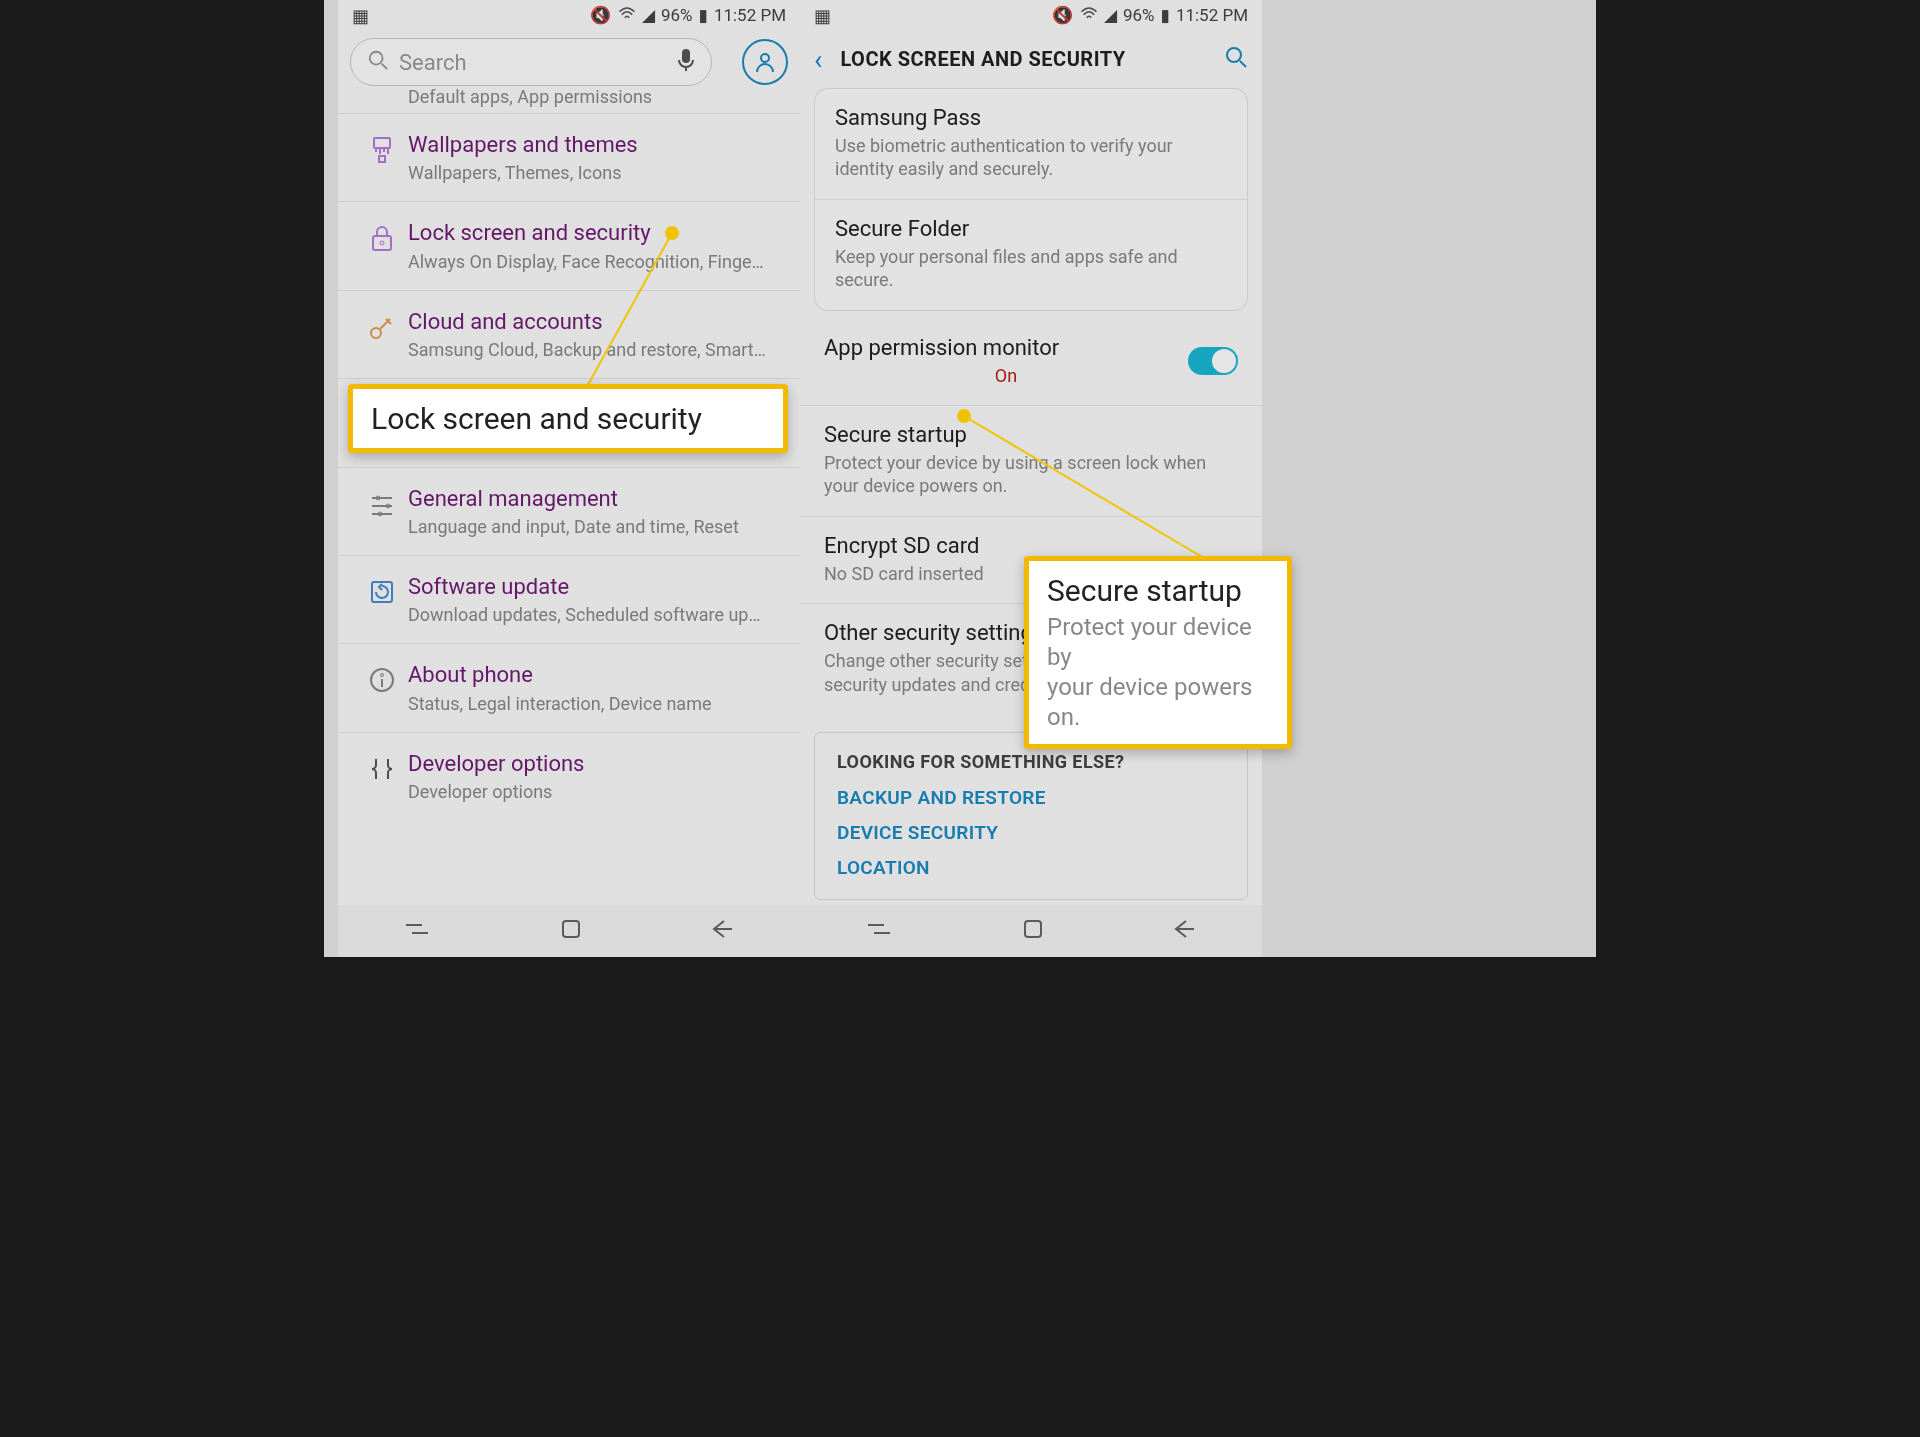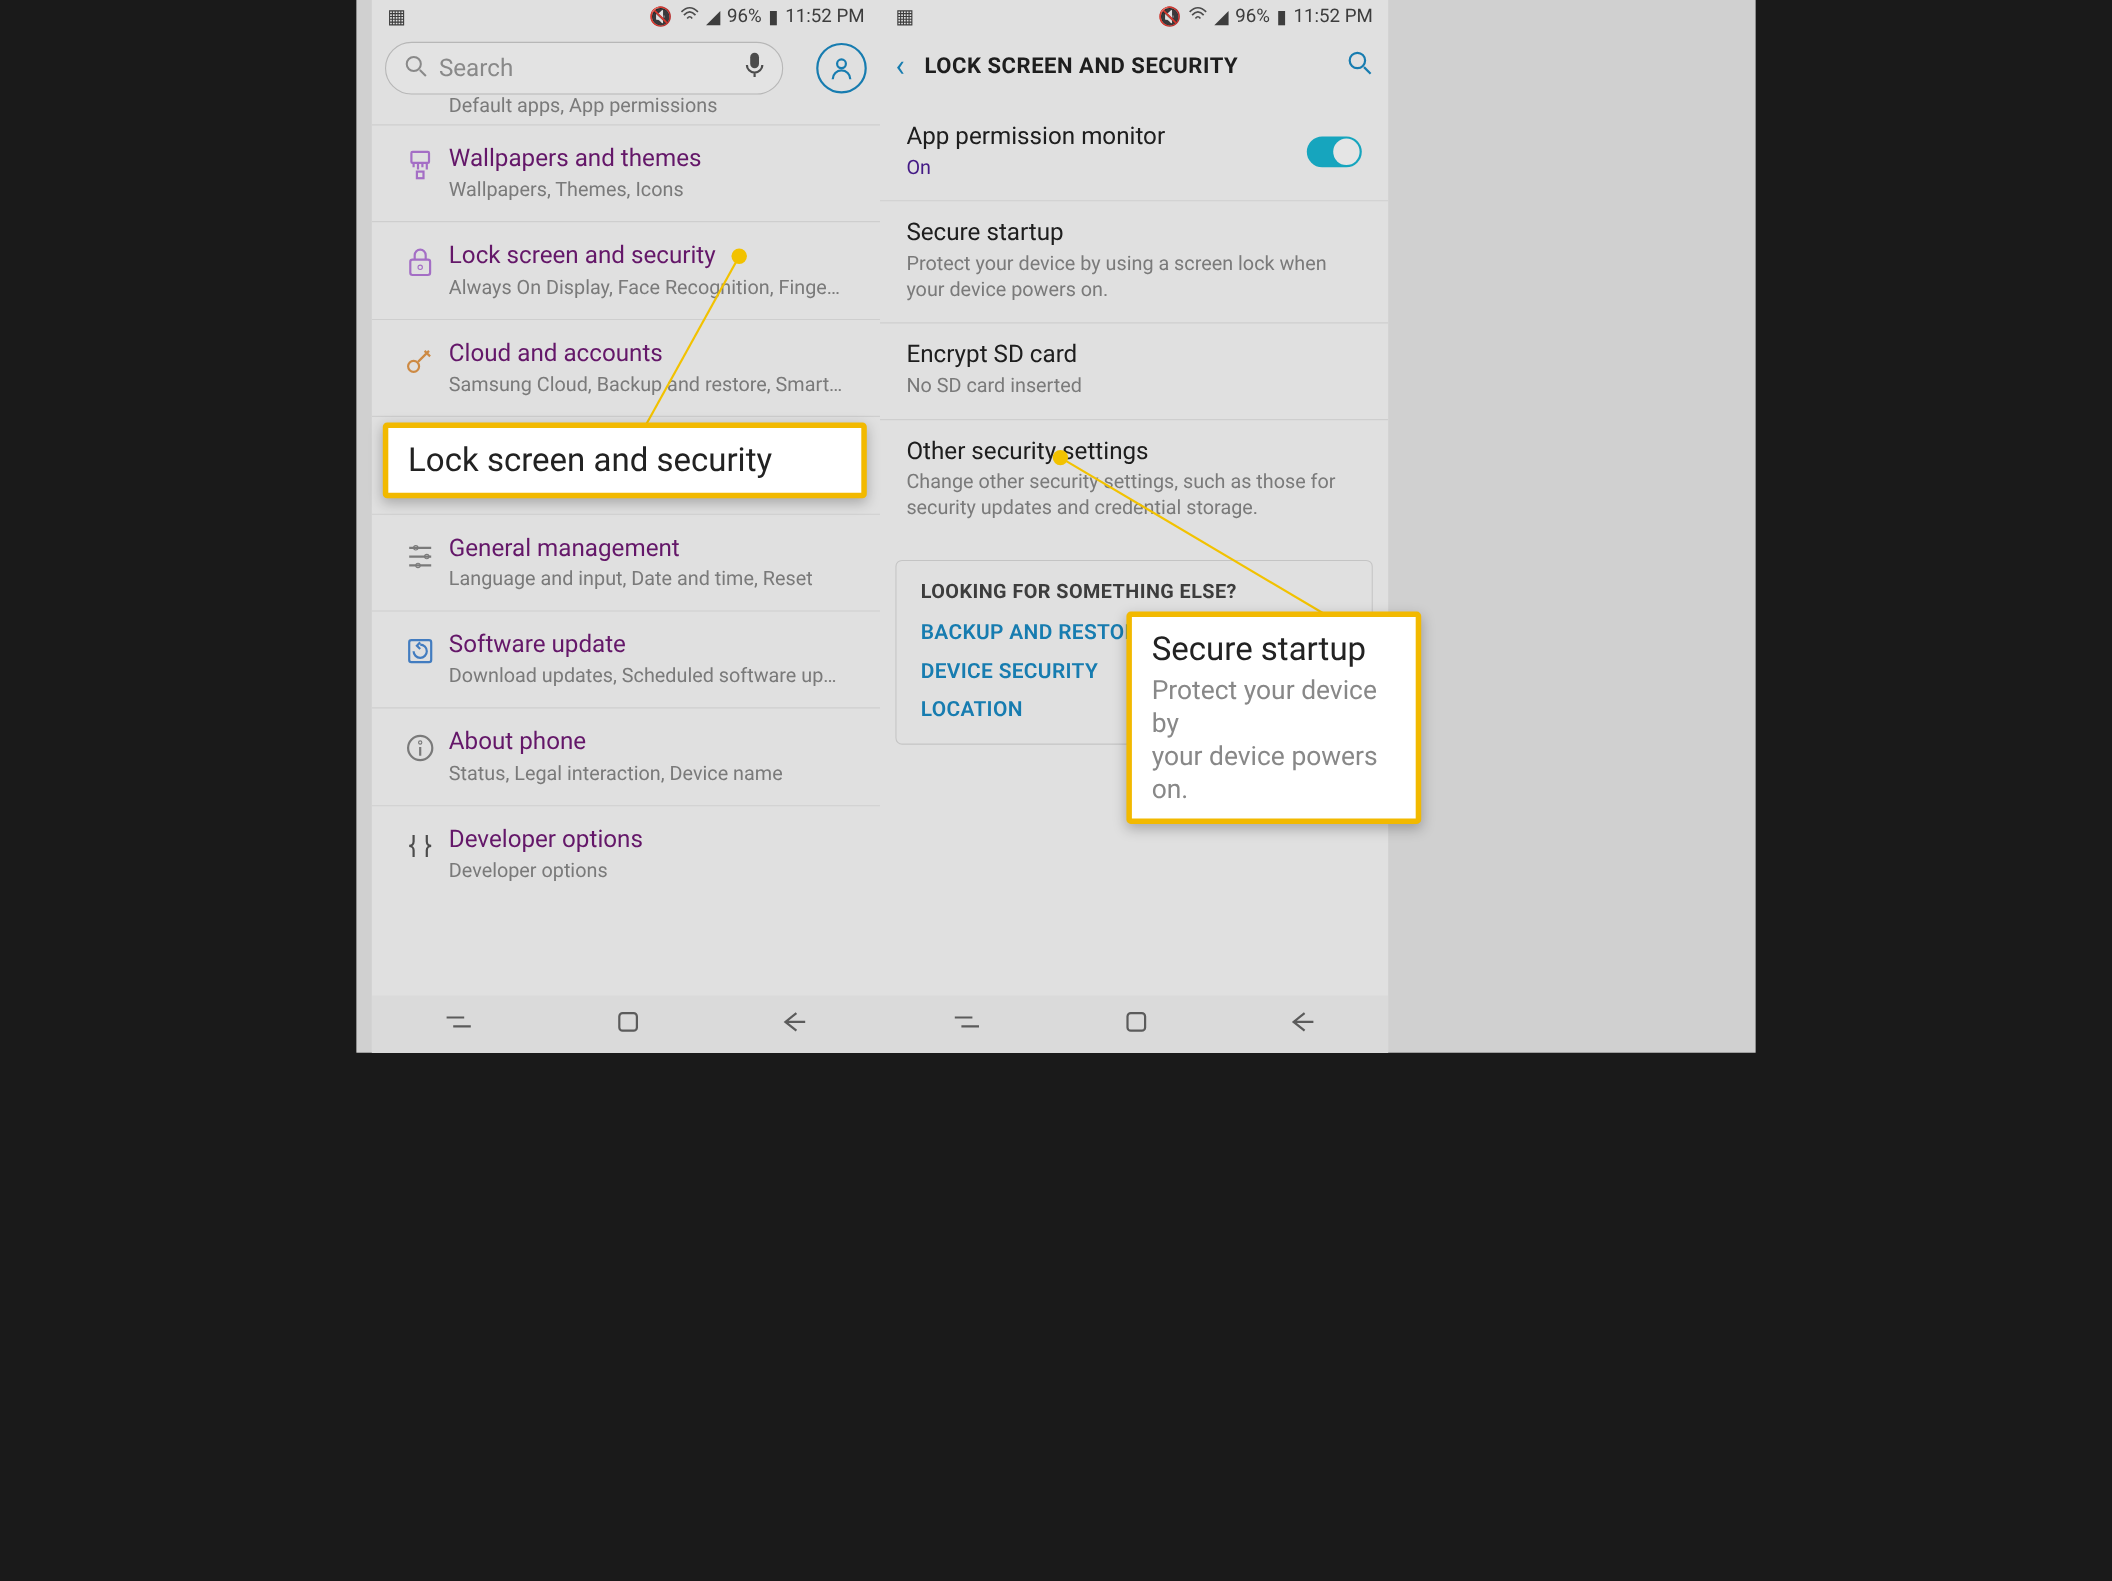--- a/index.html
+++ b/index.html
@@ -105,21 +105,21 @@
 .item .subtitle { font-size: 18px; color: #888; margin-top: 4px; white-space: nowrap; overflow: hidden; text-overflow: ellipsis; }
 
 
 .ritem {
   padding: 16px 24px 18px 24px;
   border-top: 1px solid rgba(0,0,0,0.08);
 }
 .ritem.first { border-top: none; }
 .ritem .rtitle { font-size: 22px; color: #222; }
 .ritem .rsub { font-size: 18px; color: #888; margin-top: 4px; line-height: 1.3; }
-.ritem .rsub.on { color: #4c1d95; }
+.ritem .rsub.on { color: #b91c1c; text-align: center; }
 .ritem.row { display: flex; align-items: center; }
 .ritem.row .grow { flex: 1; }
 
 
 .toggle {
   width: 50px; height: 28px;
   border-radius: 14px;
   background: #19b8d4;
   position: relative;
 }
@@ -378,20 +378,30 @@
       <span class="back-chevron">‹</span>
       <span class="page-title">LOCK SCREEN AND SECURITY</span>
       <span class="header-search">
         <svg width="24" height="24" viewBox="0 0 24 24" fill="none" stroke="#1a8bc4" stroke-width="2">
             <circle cx="10" cy="10" r="7"></circle>
             <line x1="16" y1="16" x2="22" y2="22"></line>
           </svg>
       </span>
     </div>
 
+    <div class="card">
+      <div class="ritem first">
+        <div class="rtitle">Samsung Pass</div>
+        <div class="rsub">Use biometric authentication to verify your identity easily and securely.</div>
+      </div>
+      <div class="ritem">
+        <div class="rtitle">Secure Folder</div>
+        <div class="rsub">Keep your personal files and apps safe and secure.</div>
+      </div>
+    </div>
 
     <div class="ritem row" style="border-top:none;margin-top:8px">
       <div class="grow">
         <div class="rtitle">App permission monitor</div>
         <div class="rsub on">On</div>
       </div>
       <div class="toggle"></div>
     </div>
 
     <div class="ritem">

